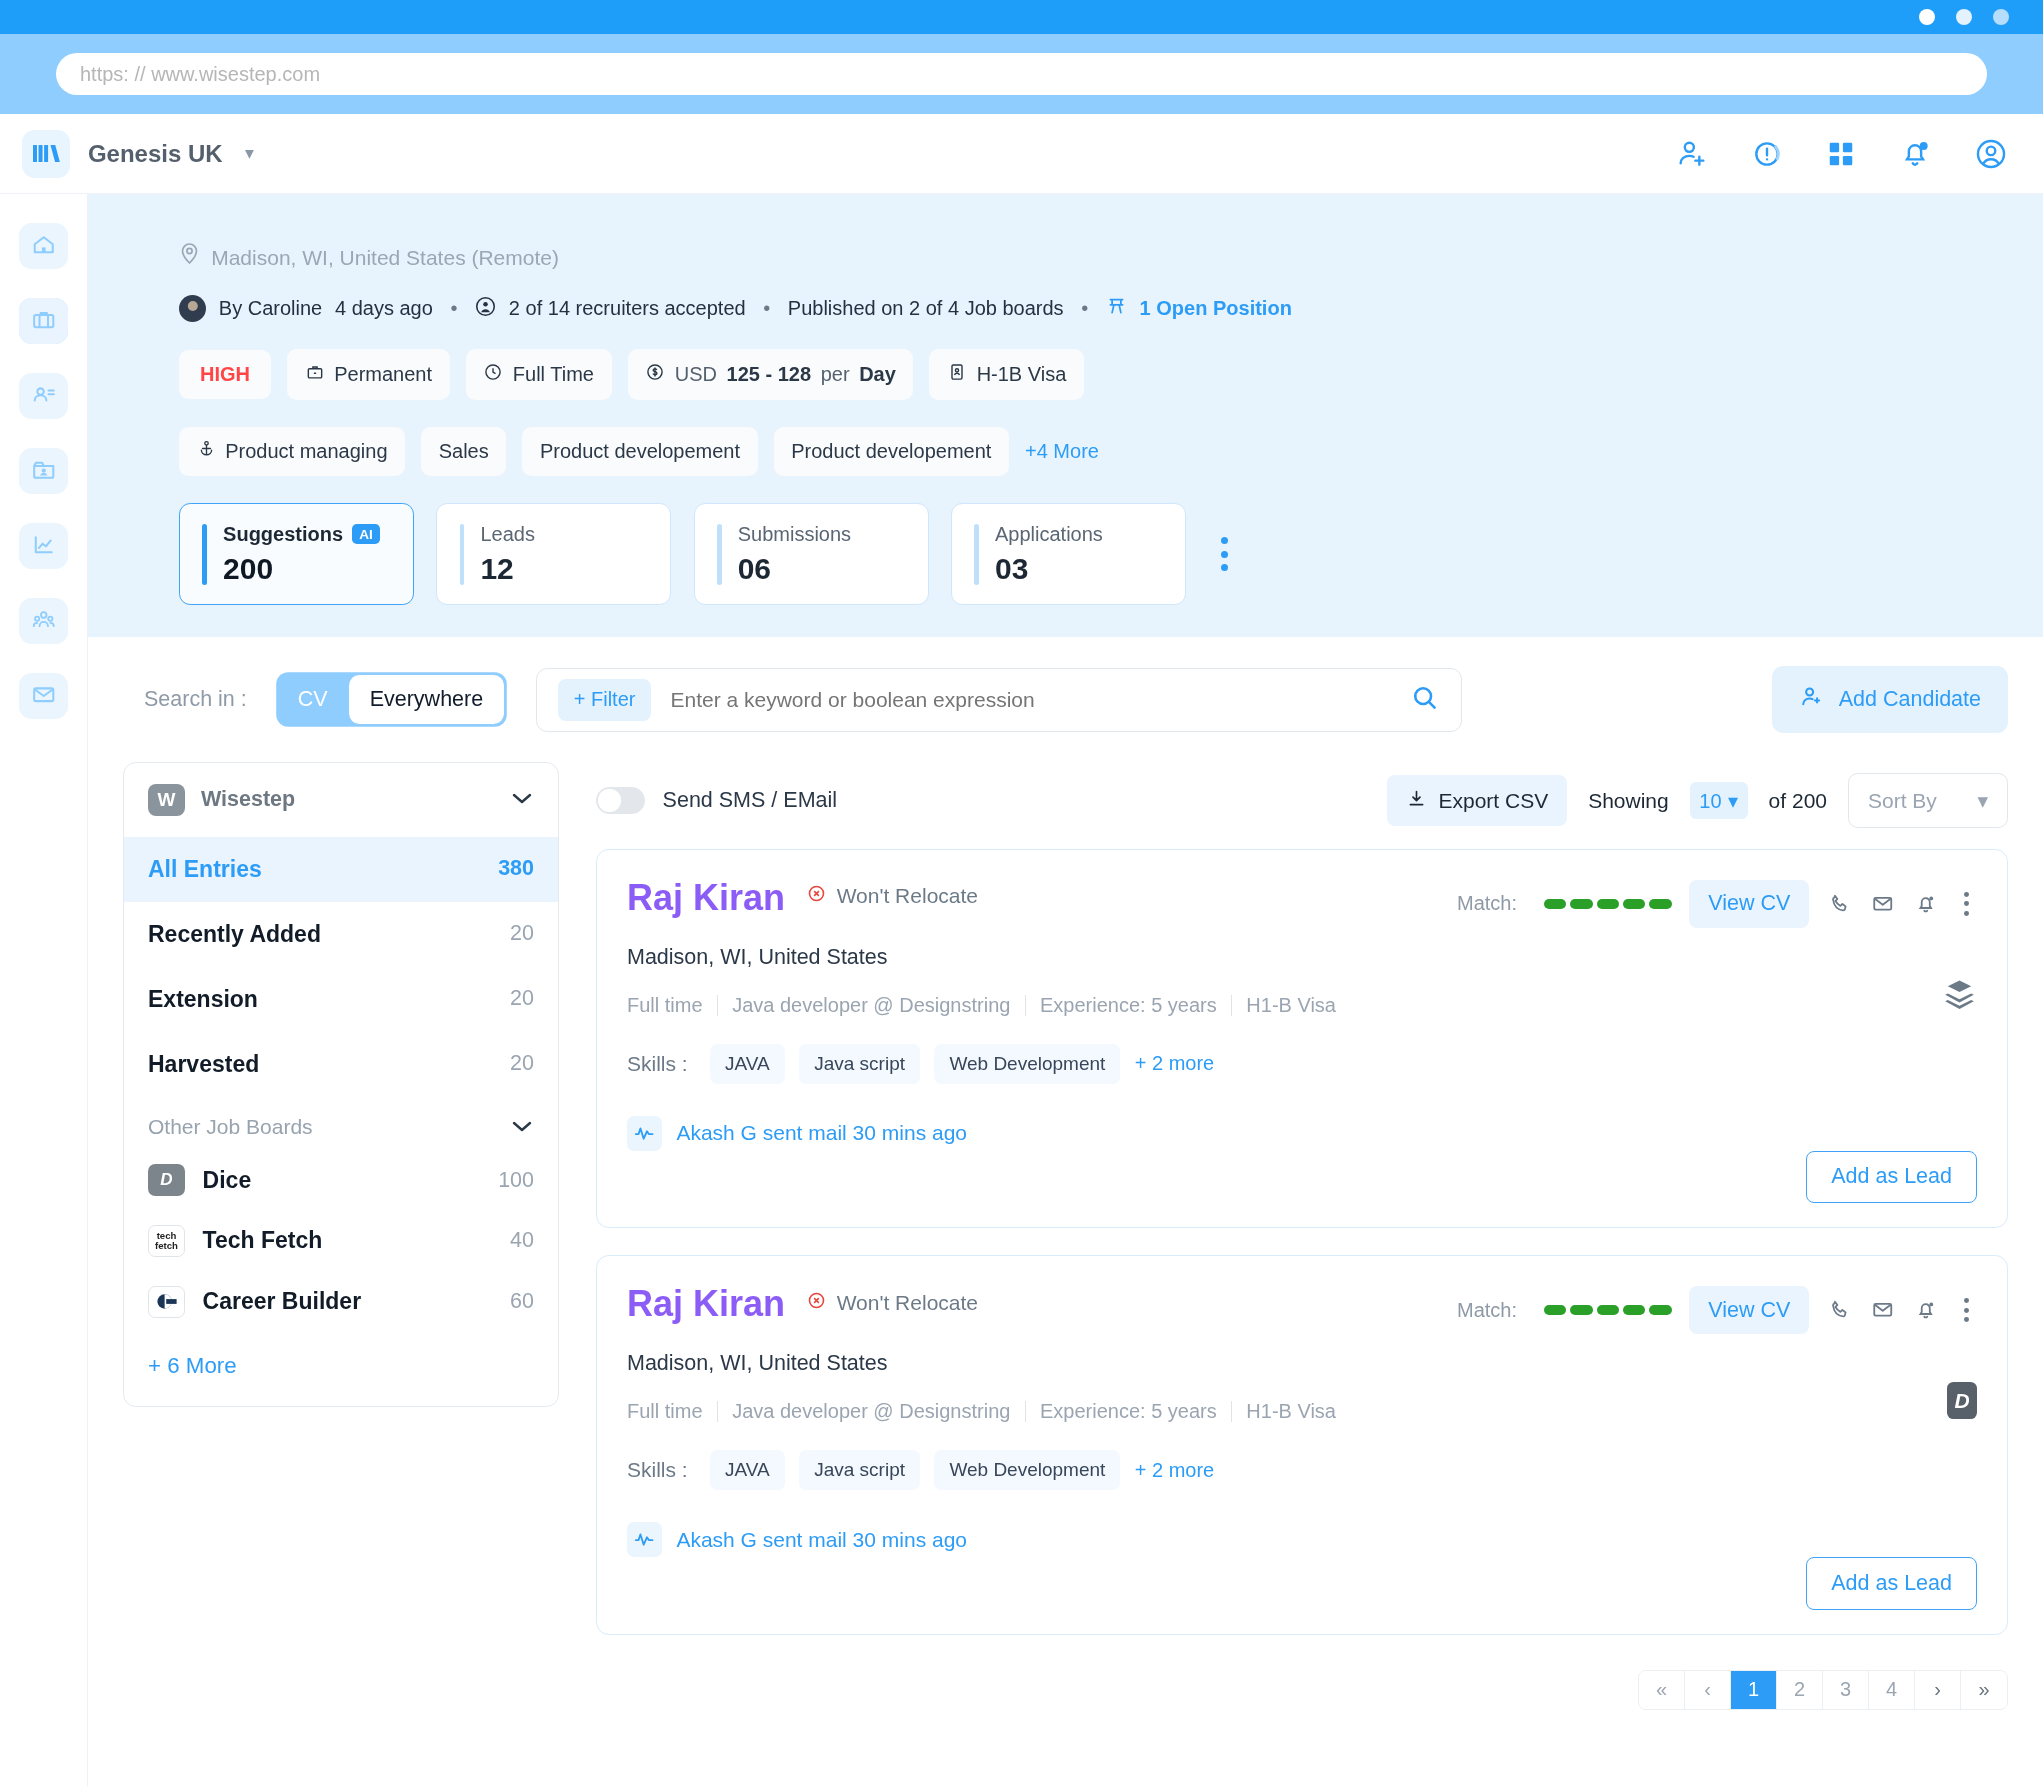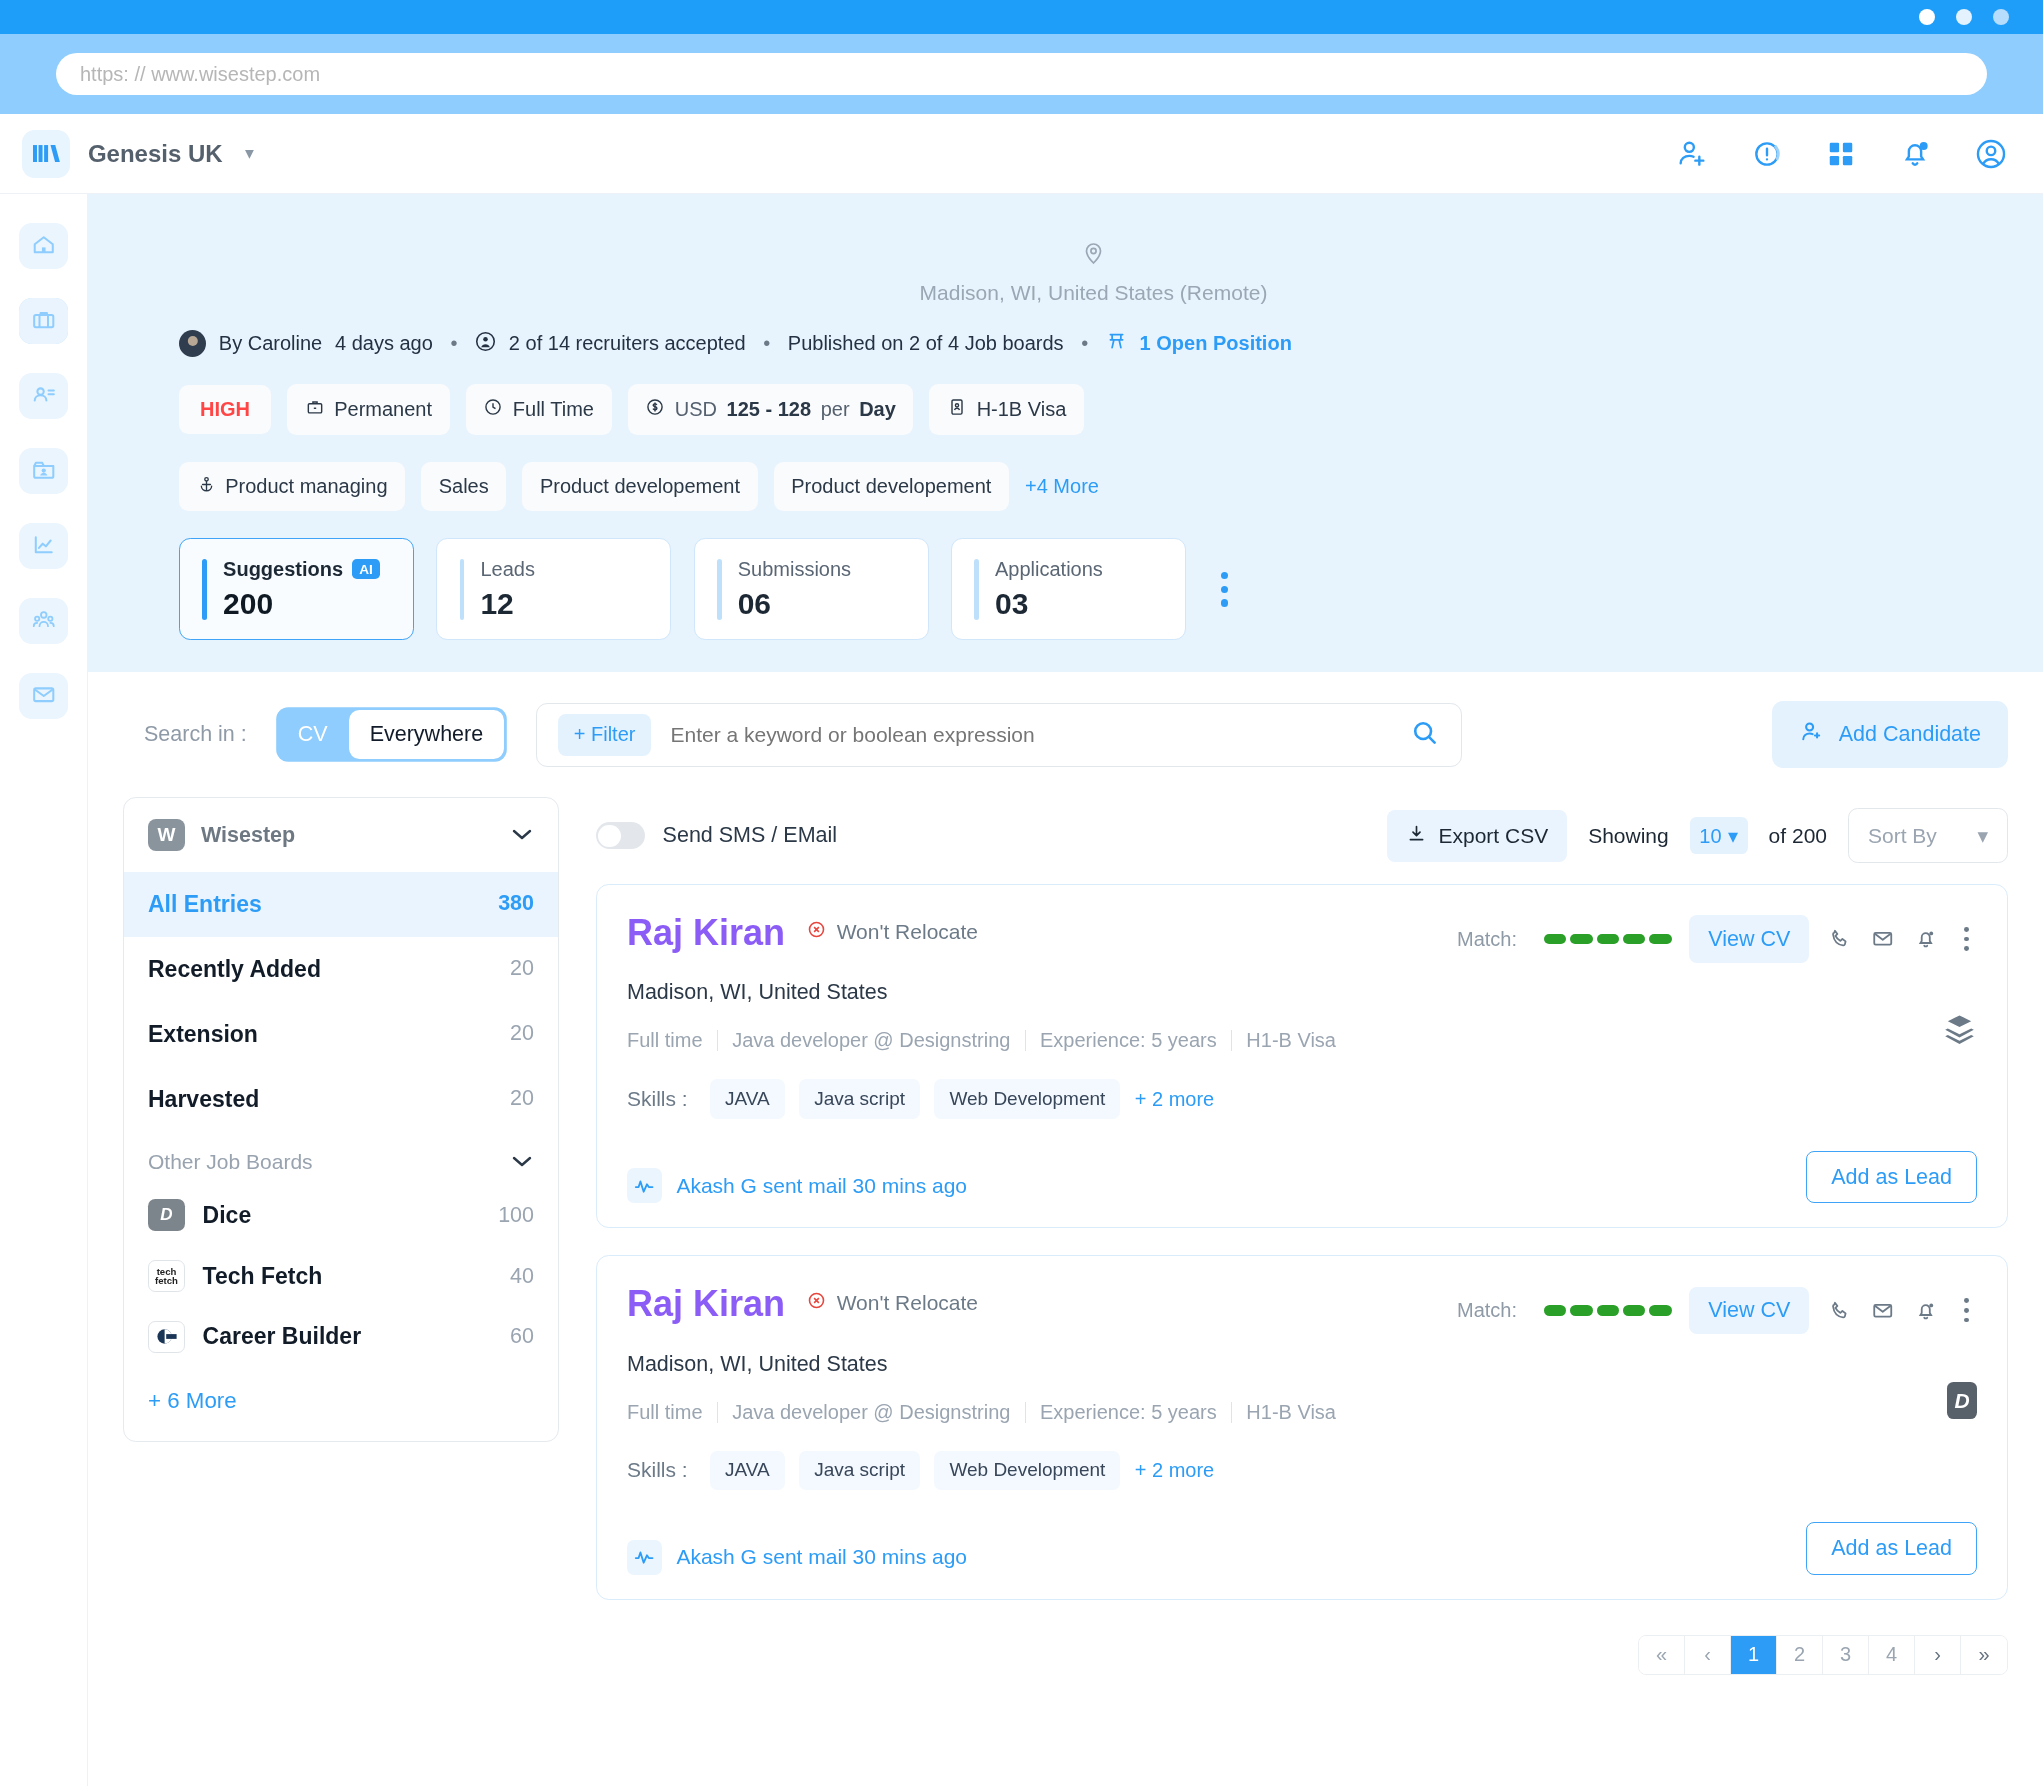--- a/index.html
+++ b/index.html
@@ -78,21 +78,21 @@
   .btn {
     border-radius: 9.6px; font-size: 20px; cursor: pointer;
     display: flex; align-items: center; justify-content: center; white-space: nowrap;
   }
   .btn-soft { background: #cfe8fc; color: #2c9cf6; padding: 14.4px 27px; }
   .btn-outline { background: #fff; color: #2c9cf6; padding: 14.4px 41px; border: 1.6px solid #3fa4f7; }
   .btn-primary { background: #4fabf7; color: #fff; padding: 14.4px 29px; }
   .kebab-v { display: flex; flex-direction: column; gap: 4.8px; margin-left: 4.8px; }
   .kebab-v i { width: 5.6px; height: 5.6px; border-radius: 50%; background: #445566; display: block; }
 
-  .job-location { display: flex; align-items: center; gap: 11.2px; margin: 17.6px 0 0 56px; color: #9aa7b4; font-size: 21px; flex-direction: column; }
+  .job-location { display: flex; align-items: flex-end; gap: 11.2px; margin: 17.6px 0 0 56px; color: #9aa7b4; font-size: 21px; }
 
   .job-meta { display: flex; align-items: center; gap: 12.8px; margin: 25.5px 0 0 56px; font-size: 20px; color: #243142; flex-wrap: wrap; }
   .avatar-sm { width: 27px; height: 27px; border-radius: 50%; background: #2f3d4e; display:inline-block; position: relative; overflow: hidden; }
   .avatar-sm::after { content:""; position:absolute; left:50%; top:5.6px; transform:translateX(-50%); width:10.4px; height:10.4px; border-radius:50%; background:#b8a795; }
   .dot-sep { color: #6c7a88; margin: 0 4.8px; }
   .meta-link { color: #2c9cf6; font-weight: 600; }
 
   .chip-row { display: flex; align-items: center; gap: 16px; margin: 27px 0 0 56px; flex-wrap: wrap; }
   .chip {
     background: #fafbfc; border-radius: 9.6px; padding: 12.8px 17.6px;
@@ -200,21 +200,21 @@
   .cand-line { font-size: 20px; color: #9aa5b1; margin-top: 24px; display:flex; align-items:center; }
   .cand-line span { padding: 0 14.4px; }
   .cand-line span:first-child { padding-left: 0; }
   .cand-line .divider { width:0.8px; height:21px; background:#dfe4e9; padding:0; }
 
   .skills-row { display:flex; align-items:center; gap:14.4px; margin-top: 27px; }
   .skills-label { font-size:21px; color:#6c7a88; margin-right: 8px; }
   .skill-chip { background:#f3f9fe; color:#38465a; font-size:19px; border-radius:7.2px; padding:8.8px 15px; }
   .skills-more { color:#2c9cf6; font-size:20px; }
 
-  .cand-bottom { display:flex; align-items:flex-end; margin-top: 32px; }
+  .cand-bottom { display:flex; align-items:flex-start; margin-top: 32px; flex-direction: column; }
   .activity { display:flex; align-items:center; gap:14.4px; color:#2c9cf6; font-size:21px; }
   .activity-ico { width:35px;height:35px;border-radius:7.2px;background:#eaf5fe;display:flex;align-items:center;justify-content:center; }
   .add-lead { margin-left:auto; border:1.6px solid #3fa4f7; color:#2c9cf6; font-size:21.5px; border-radius:8px; padding:12.8px 24px; background:#fff; }
   .card-badge { position:absolute; right: 30px; top: 126px; }
   .dice-badge { width:30px; height:37px; border-radius:6.4px; background:#58616a; color:#fff; font-weight:800; font-size:21px; display:flex; align-items:center; justify-content:center; font-style:italic; }
 
   .pager-row { display:flex; justify-content:flex-end; padding: 8px 0 32px; }
   .pager { display:flex; border:1.2px solid #eceff2; border-radius:8px; overflow:hidden; }
   .pg { width:46px; height:38px; display:flex; align-items:center; justify-content:center; font-size:20px; color:#9aa5b1; border-right:0.8px solid #eceff2; background:#fff; }
   .pg:last-child { border-right:none; }

